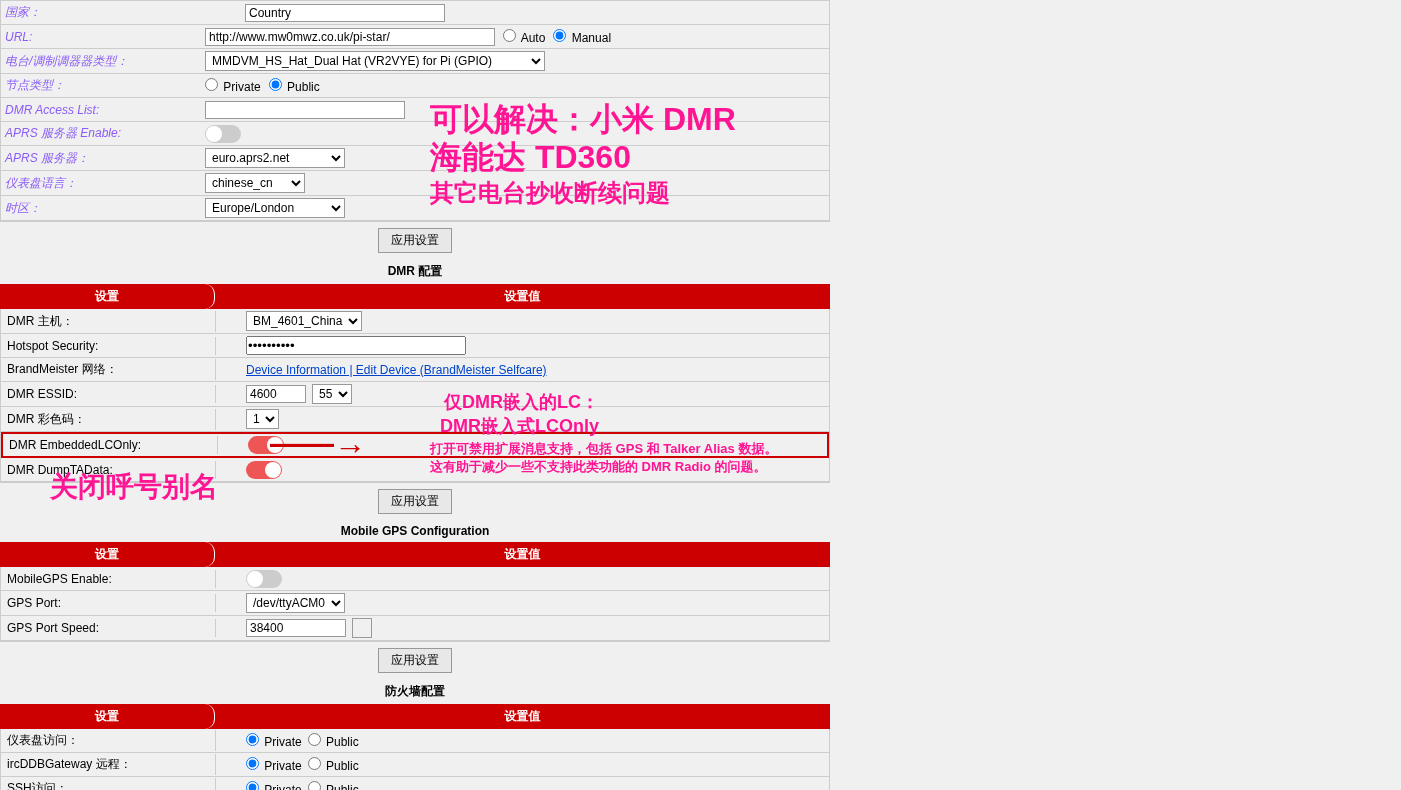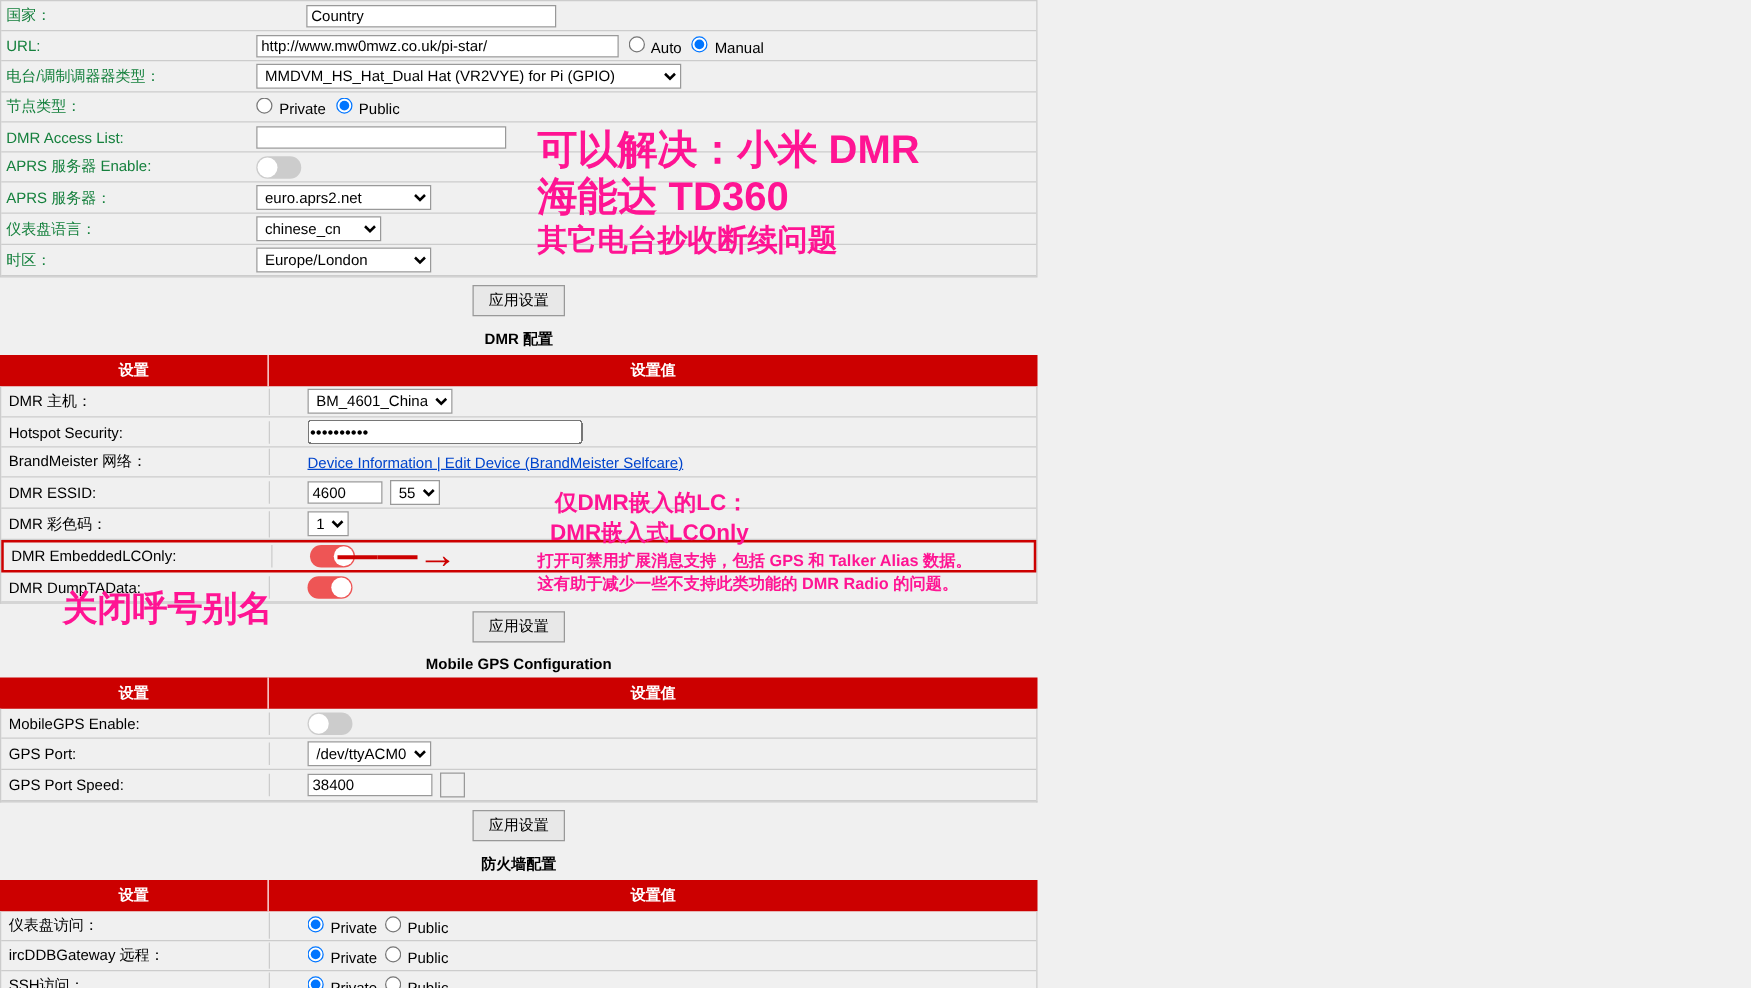--- a/index.html
+++ b/index.html
@@ -16,23 +16,24 @@
     .form-row {
       display: flex;
       align-items: center;
       border-bottom: 1px solid #ccc;
       min-height: 24px;
       padding: 2px 4px;
     }
 
     .form-label {
       width: 200px;
-      color: #15803d;
+      color: #8b5cf6;
       font-size: 12px;
       flex-shrink: 0;
+      font-style: italic;
     }
 
     .form-value {
       flex: 1;
       display: flex;
       align-items: center;
       gap: 8px;
     }
 
     input[type="text"] {
@@ -56,20 +57,21 @@
       background: #cc0000;
       color: white;
       font-weight: bold;
     }
 
     .table-header .col-setting {
       width: 215px;
       text-align: center;
       padding: 4px;
       border-right: 1px solid #fff;
+      border-radius: 10px;
     }
 
     .table-header .col-value {
       flex: 1;
       text-align: center;
       padding: 4px;
     }
 
     .table-body {
       border: 1px solid #ccc;

